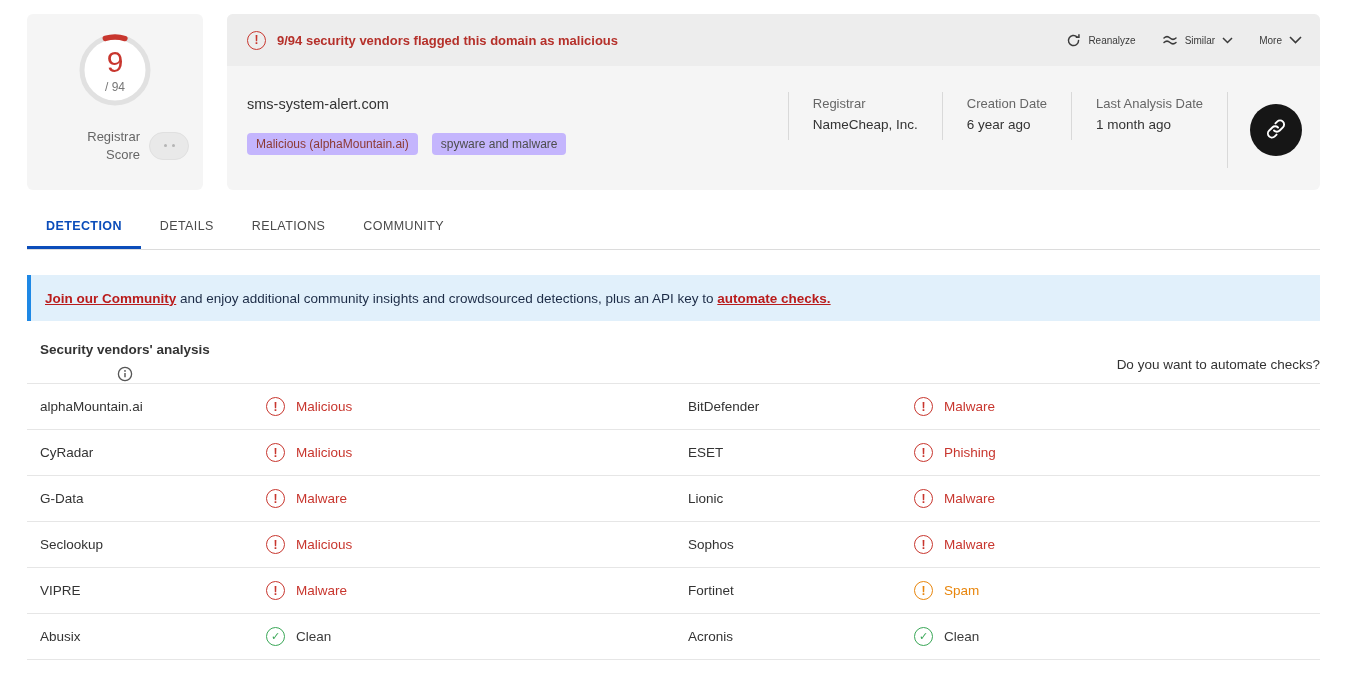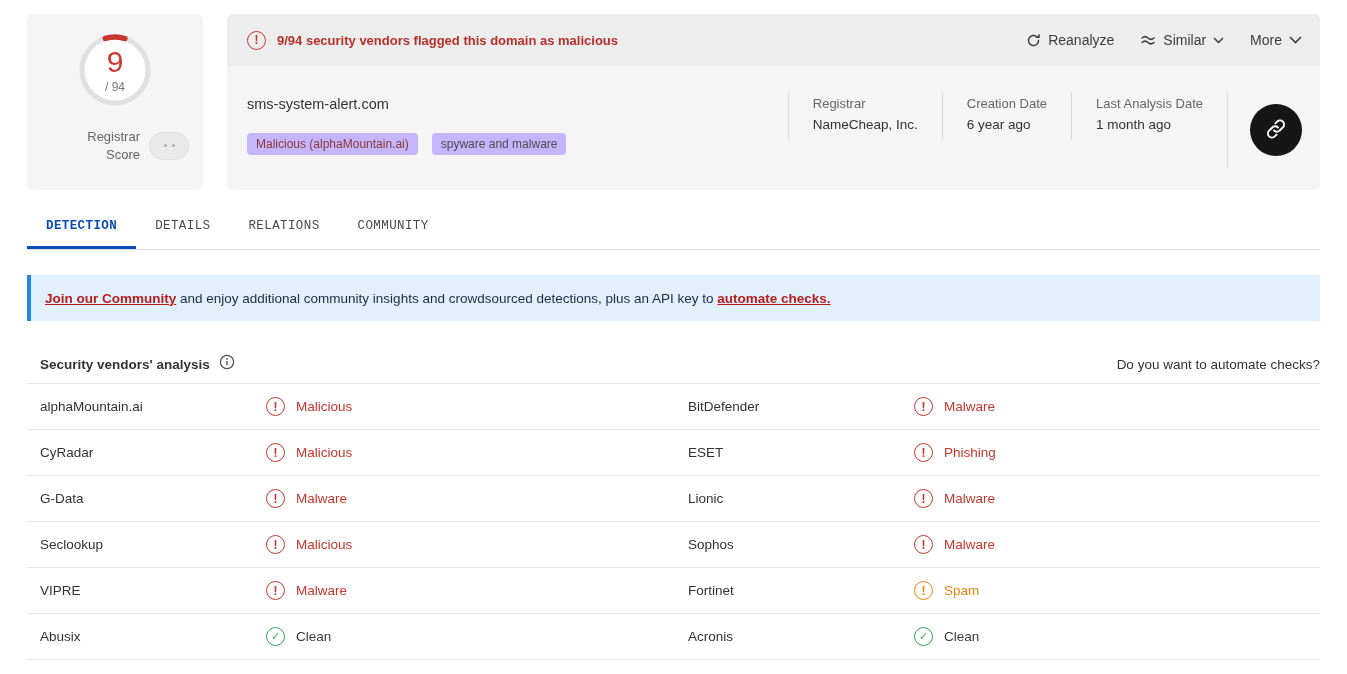--- a/index.html
+++ b/index.html
@@ -37,52 +37,52 @@
     display:flex;flex-direction:column;}
   .alert-strip{height:52px;background:var(--strip);display:flex;align-items:center;
     justify-content:space-between;padding:0 18px 0 20px;}
   .alert-left{display:flex;align-items:center;gap:11px;}
   .alert-left .alert-msg{font-size:13px;font-weight:bold;color:#b5302a;}
   .ic-alert{width:19px;height:19px;border-radius:50%;border:1.7px solid var(--danger);color:var(--danger);
     display:flex;align-items:center;justify-content:center;font-weight:700;font-size:12px;flex:0 0 auto;}
   .ic-alert::before{content:"!";}
   .strip-actions{display:flex;align-items:center;gap:26px;}
   .strip-btn{display:flex;align-items:center;gap:7px;background:none;border:none;cursor:pointer;
-    font-family:inherit;font-size:14px;color:#3b3b3b;}
+    font-family:inherit;font-size:10px;color:#3b3b3b;}
   .strip-btn svg{display:block;}
 
   .domain-body{flex:1;display:flex;justify-content:space-between;padding:14px 18px 0 20px;}
   .domain-left{display:flex;flex-direction:column;justify-content:flex-start;padding-top:16px;}
   .domain-name{font-size:14.5px;color:#333;}
   .tag-row{display:flex;gap:14px;margin-top:21px;}
   .chip{font-size:12px;background:#c4b5fd;border-radius:4px;padding:4px 9px;cursor:pointer;white-space:nowrap;}
   .chip.chip-danger{color:#8c3a33;}
   .chip.chip-neutral{color:#4d4d4d;}
   .domain-right{display:flex;align-items:flex-start;padding-top:12px;}
   .meta-item{border-left:1px solid #d9d9d9;padding:4px 0 4px 24px;margin-right:24px;min-height:48px;}
   .meta-label{font-size:13px;color:var(--muted);margin-bottom:6px;white-space:nowrap;}
   .meta-value{font-size:13.5px;color:#333;white-space:nowrap;}
   .graph-wrap{border-left:1px solid #d9d9d9;padding:0 0 0 22px;height:76px;display:flex;align-items:center;}
   .graph-btn{width:52px;height:52px;border-radius:50%;background:#161616;border:none;cursor:pointer;
     display:flex;align-items:center;justify-content:center;}
 
   
   .tabs-bar{margin-top:29px;display:flex;border-bottom:1px solid #dcdcdc;}
   .tab{padding:0 19px 13px 19px;font-size:12.5px;font-weight:500;letter-spacing:.4px;color:#4a4a4a;
-    background:none;border:none;border-bottom:3px solid transparent;cursor:pointer;font-family:Liberation Mono, monospace;}
+    background:none;border:none;border-bottom:3px solid transparent;cursor:pointer;font-family:Liberation Sans, sans-serif;}
   .tab.active{color:var(--accent);border-bottom-color:var(--accent);font-weight:bold;}
 
   
   .community-banner{margin-top:25px;background:#e1f0fb;border-left:4px solid #1e88e5;
     height:46px;display:flex;align-items:center;padding:0 14px;font-size:13.5px;color:#1c2b46;}
   .community-banner a{color:#b91c1c;font-weight:bold;text-decoration:underline;cursor:pointer;}
 
   
   .analysis-header{margin-top:24px;height:38px;display:flex;align-items:center;justify-content:space-between;}
-  .analysis-title-wrap{display:flex;align-items:center;gap:9px;padding-left:13px;}
+  .analysis-title-wrap{display:flex;align-items:center;gap:9px;padding-left:13px;flex-direction:column;}
   .analysis-title{font-size:13.5px;font-weight:bold;color:#333;}
   .automate-link{font-size:13.5px;color:#333;text-decoration:none;cursor:pointer;}
 
   .vendors-table{border-top:1px solid var(--line);}
   .t-row{display:grid;grid-template-columns:226px 422px 226px 1fr;align-items:center;
     height:46px;border-bottom:1px solid var(--line);padding:0 13px;}
   .vendor-name{font-size:13.5px;color:#333;}
   .verdict{display:flex;align-items:center;gap:11px;}
   .vt-badge{width:19px;height:19px;border-radius:50%;border:1.7px solid currentColor;
     display:flex;align-items:center;justify-content:center;font-weight:700;font-size:12px;flex:0 0 auto;}

